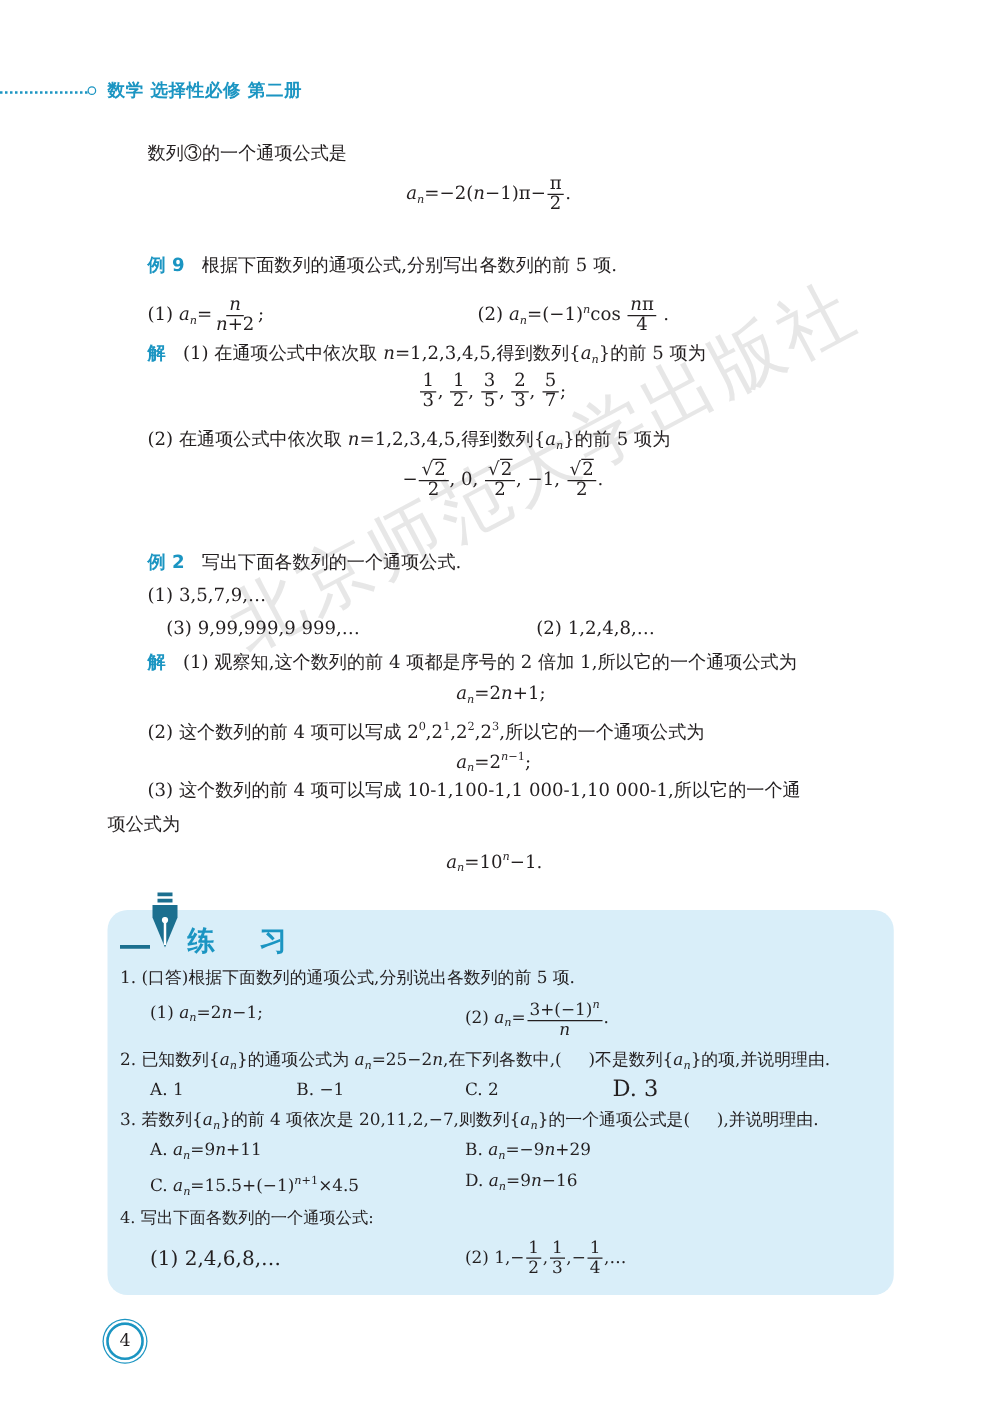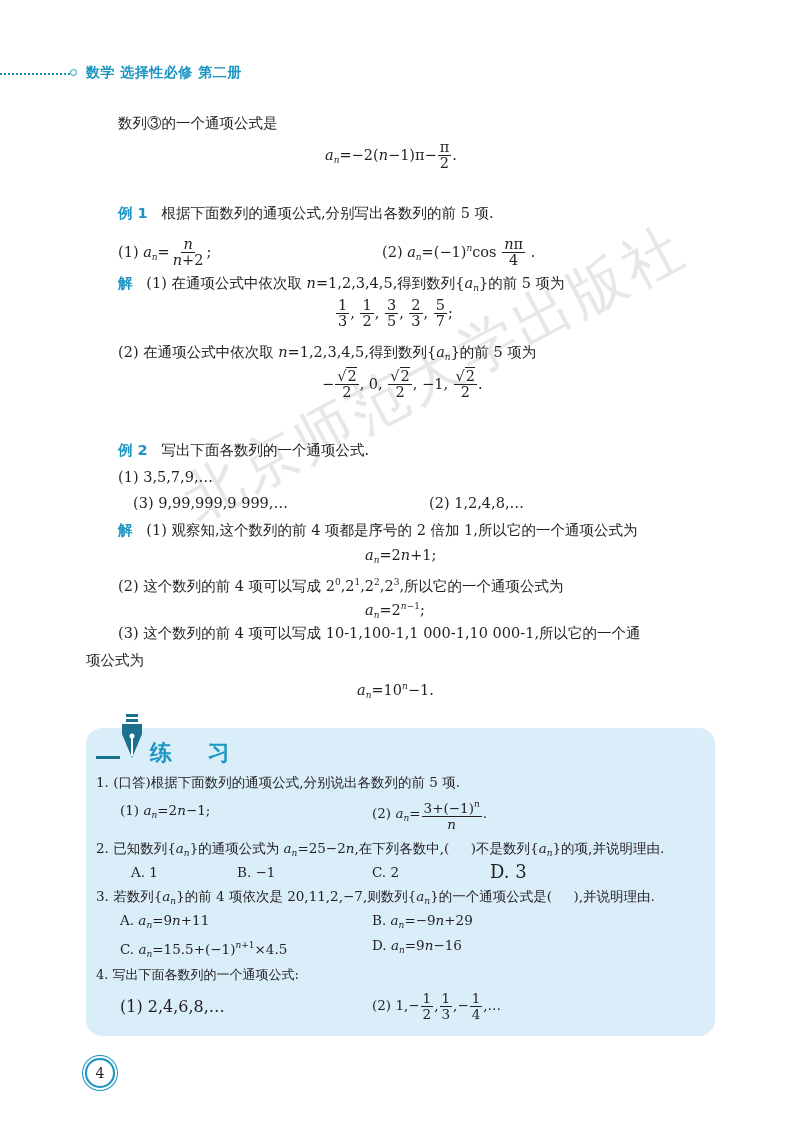--- a/index.html
+++ b/index.html
@@ -46,21 +46,21 @@
 
 <div class="abs txt" style="left:118px;top:113px;">数列③的一个通项公式是</div>
 <div class="abs txt" style="left:325px;top:140px;">
   <span class="i">a</span><span class="sub">n</span>=−2(<span class="i">n</span>−1)π−<span class="frac">
       <span class="num">π</span>
       <span class="den">2</span>
     </span>.
 </div>
 
 <div class="abs txt" style="left:118px;top:203px;">
-  <span class="blue">例 1</span>&nbsp;&nbsp;
+  <span class="blue">例 9</span>&nbsp;&nbsp;
   <span>根据下面数列的通项公式,分别写出各数列的前 5 项.</span>
 </div>
 <div class="abs txt" style="left:118px;top:237px;">
   (1) <span class="i">a</span><span class="sub">n</span>=<span class="frac">
       <span class="num i">n</span>
       <span class="den"><span class="i">n</span>+2</span>
     </span>;
 </div>
 <div class="abs txt" style="left:382px;top:237px;">
   (2) <span class="i">a</span><span class="sub">n</span>=(−1)<span class="sup i">n</span>cos <span class="frac">
@@ -155,21 +155,21 @@
 </div>
 <div class="abs txt" style="left:372px;top:797px;font-size:13.5px;">
   (2) <span class="i">a</span><span class="sub">n</span>=<span class="frac">
       <span class="num">3+(−1)<span class="sup i">n</span></span>
       <span class="den i">n</span>
     </span>.
 </div>
 <div class="abs txt" style="left:96px;top:838px;font-size:13.5px;">
   2. 已知数列{<span class="i">a</span><span class="sub">n</span>}的通项公式为 <span class="i">a</span><span class="sub">n</span>=25−2<span class="i">n</span>,在下列各数中,(&nbsp;&nbsp;&nbsp;&nbsp;&nbsp;)不是数列{<span class="i">a</span><span class="sub">n</span>}的项,并说明理由.
 </div>
-<div class="abs txt" style="left:120px;top:862px;font-size:13.5px;margin-left:11px;">A. 1</div>
+<div class="abs txt" style="left:120px;top:862px;font-size:13.5px;">A. 1</div>
 <div class="abs txt" style="left:237px;top:862px;font-size:13.5px;">B. −1</div>
 <div class="abs txt" style="left:372px;top:862px;font-size:13.5px;">C. 2</div>
 <div class="abs txt" style="left:490px;top:862px;font-size:18px;">D. 3</div>
 
 <div class="abs txt" style="left:96px;top:886px;font-size:13.5px;">
   3. 若数列{<span class="i">a</span><span class="sub">n</span>}的前 4 项依次是 20,11,2,−7,则数列{<span class="i">a</span><span class="sub">n</span>}的一个通项公式是(&nbsp;&nbsp;&nbsp;&nbsp;&nbsp;),并说明理由.
 </div>
 <div class="abs txt" style="left:120px;top:910px;font-size:13.5px;">
   A. <span class="i">a</span><span class="sub">n</span>=9<span class="i">n</span>+11
 </div>

